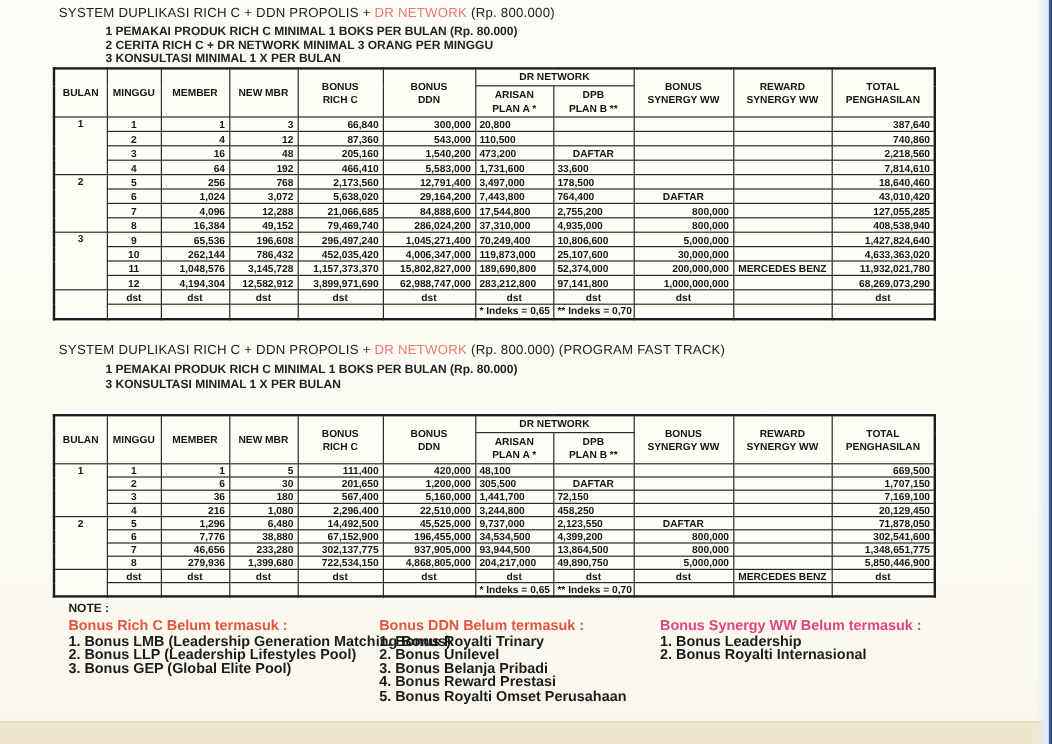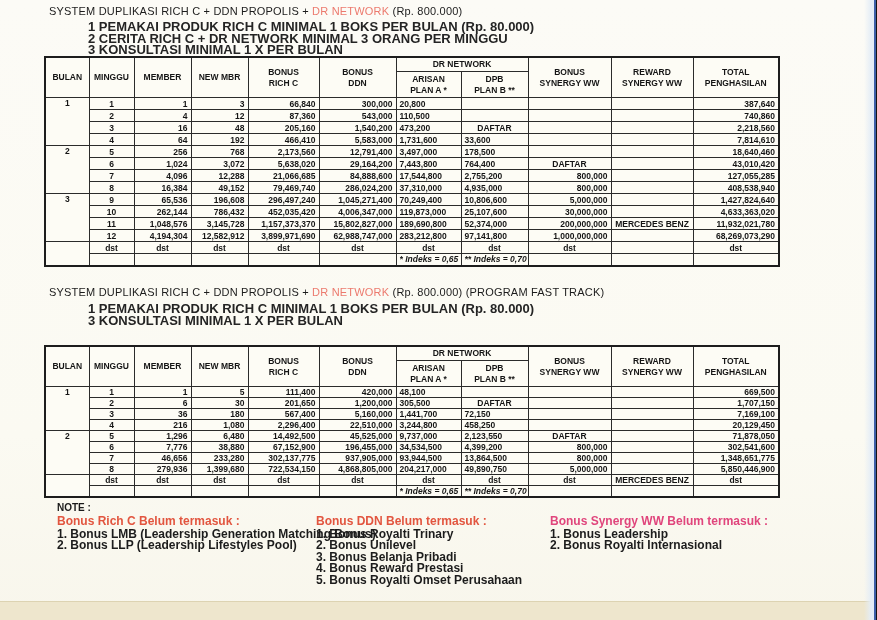--- a/index.html
+++ b/index.html
@@ -13,42 +13,42 @@
   .bottom-strip{position:absolute;left:0;top:601px;width:877px;height:19px;
         background:#eee6cd;border-top:1px solid #ddd3b2;}
   .edge-right{position:absolute;right:0;top:0;height:100%;width:13px;
         background:linear-gradient(90deg,rgba(228,237,246,0),#e4edf6 55%);}
   .edge-line{position:absolute;right:1px;top:0;height:100%;width:2px;background:#3c5fa8;}
   .edge-dark{position:absolute;right:0;top:0;height:100%;width:1px;background:#141414;}
 
   .sec-title{position:absolute;font-size:11px;font-weight:normal;color:#1c1c1c;
         white-space:nowrap;letter-spacing:.2px;}
   .sec-title .hl{color:var(--hl);}
-  .sec-notes{position:absolute;font-size:13px;font-weight:bold;color:#242424;
+  .sec-notes{position:absolute;font-size:10px;font-weight:bold;color:#242424;
         line-height:11.5px;white-space:nowrap;}
 
   .tbl-host{position:absolute;}
   table.grid{border-collapse:collapse;table-layout:fixed;width:734px;
         border:2px solid #1d1d1d;background:#fdfcf5;}
   table.grid th,table.grid td{border:1px solid #2b2b2b;font-size:8.5px;font-weight:bold;
         padding:0 3px;overflow:hidden;white-space:nowrap;color:#151515;}
   table.grid th{text-align:center;line-height:11px;padding:1px 2px;}
   th.hteal{color:var(--teal);} th.hblue{color:var(--blue);} th.hred{color:var(--red);}
   th.hdr-dr{height:12px;} th.sub{height:26px;}
   .t1 td{height:12px;} .t2 td{height:11px;}
   td.bulan{color:var(--red);text-align:center;vertical-align:top;padding-top:1px;}
   td.minggu{color:var(--red);text-align:center;}
   td.num{text-align:right;color:#151515;}
   td.ddn{text-align:right;color:var(--teal);}
   td.arisan,td.dpb{text-align:left;color:var(--red);}
   td.syn{text-align:right;color:#151515;}
   td.rew{text-align:center;color:#151515;}
   td.total{text-align:right;color:var(--blue);}
   td.dst,td.word{text-align:center;}
-  td.foot{text-align:right;font-size:7.5px;color:#111;font-style:italic;}
+  td.foot{text-align:right;font-size:7.5px;color:#111;}
 
   .note-title{position:absolute;font-size:10px;font-weight:bold;color:#1a1a1a;}
   .note-group{position:absolute;font-size:12px;font-weight:bold;line-height:11.5px;white-space:nowrap;}
   .note-head{margin-bottom:1px;}
   .nh1{color:var(--nred);} .nh2{color:var(--nred);} .nh3{color:var(--npink);}
   .note-item{color:#1c1c1c;}
   .g1{left:57px;top:516px;} .g2{left:316px;top:516px;} .g3{left:550px;top:516px;}
 </style>
 </head>
 <body>
@@ -440,20 +440,21 @@
         </tbody>
       </table>
     </div>
 
   <div class="note-title" style="left:57px;top:502px;">NOTE :</div>
   <div>
       <div class="note-group g1">
         <div class="note-head nh1">Bonus Rich C Belum termasuk :</div>
         <div class="note-item">1. Bonus LMB (Leadership Generation Matching Bonus)</div>
         <div class="note-item">2. Bonus LLP (Leadership Lifestyles Pool)</div>
+        <div class="note-item">3. Bonus GEP (Global Elite Pool)</div>
       </div>
       <div class="note-group g2">
         <div class="note-head nh2">Bonus DDN Belum termasuk :</div>
         <div class="note-item">1. Bonus Royalti Trinary</div>
         <div class="note-item">2. Bonus Unilevel</div>
         <div class="note-item">3. Bonus Belanja Pribadi</div>
         <div class="note-item">4. Bonus Reward Prestasi</div>
         <div class="note-item">5. Bonus Royalti Omset Perusahaan</div>
       </div>
       <div class="note-group g3">

